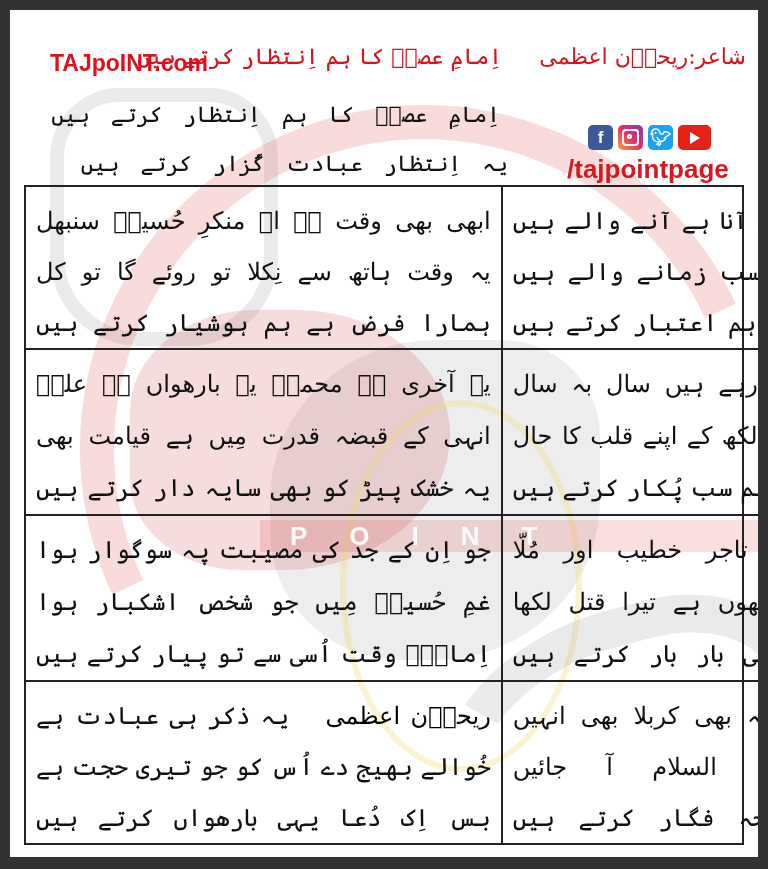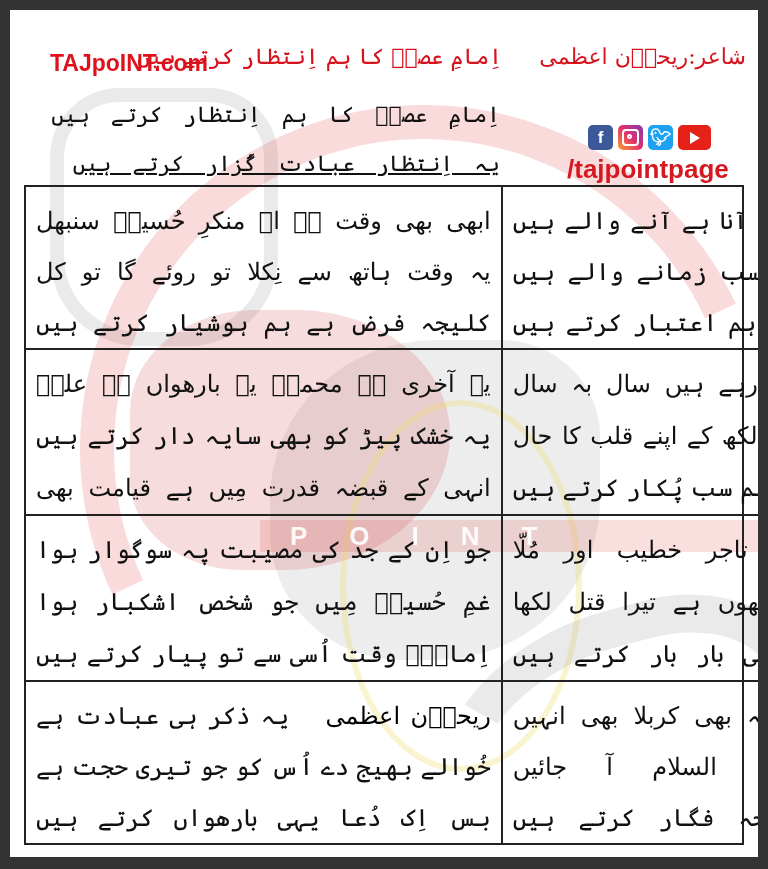--- a/index.html
+++ b/index.html
@@ -73,21 +73,21 @@
   }
   .poem-title { left: 282px; width: 210px; text-align: right; }
   .poet-title { left: 520px; width: 216px; text-align: right; }
 
   .intro-line {
     position: absolute; direction: rtl; text-align: right;
     font-family: "DejaVu Serif", serif; font-size: 22px; color: #111;
     white-space: nowrap; word-spacing: 14px;
   }
   .intro-1 { right: 258px; top: 92px; }
-  .intro-2 { right: 258px; top: 141px; text-decoration: underline; }
+  .intro-2 { right: 250px; top: 141px; }
 
   .social {
     position: absolute; left: 578px; top: 115px;
     display: flex; gap: 5px;
   }
   .social .ic {
     width: 25px; height: 25px; border-radius: 5px;
     display: flex; align-items: center; justify-content: center;
     color: #fff; font-family: "Liberation Sans", sans-serif; font-weight: bold; font-size: 17px;
   }
@@ -160,32 +160,32 @@
         <div class="play"></div>
       </div>
   </div>
   <div class="page-handle">/tajpointpage</div>
 
   <div class="grid">
 
     <div class="cell">
       <div class="verse">ابھی بھی وقت ہے اے منکرِ حُسینؑ سنبھل</div>
       <div class="verse">یہ وقت ہاتھ سے نِکلا تو روئے گا تو کل</div>
-      <div class="verse">کلیجہ فرض ہے ہم ہوشیار کرتے ہیں</div>
+      <div class="verse">ہمارا فرض ہے ہم ہوشیار کرتے ہیں</div>
     </div>
     <div class="cell right">
       <div class="verse">وہ آئیں گے اُنہیں آنا ہے آنے والے ہیں</div>
       <div class="verse">نظر جمائے ہوئے سب زمانے والے ہیں</div>
       <div class="verse">اُنہی کے وعدے پہ ہم اعتبار کرتے ہیں</div>
     </div>
 
     <div class="cell">
       <div class="verse">یہ آخری ہے محمدؐ یہ بارھواں ہے علیؑ</div>
+      <div class="verse">انہی کے قبضہ قدرت مِیں ہے قیامت بھی</div>
       <div class="verse">یہ خشک پیڑ کو بھی سایہ دار کرتے ہیں</div>
-      <div class="verse">انہی کے قبضہ قدرت مِیں ہے قیامت بھی</div>
     </div>
     <div class="cell right">
       <div class="verse">عریضے نذر کیے جا رہے ہیں سال بہ سال</div>
       <div class="verse">اُنہی کو بھیجتے ہیں لکھ کے اپنے قلب کا حال</div>
       <div class="verse">یہ العجلؑ کی جو ہم سب پُکار کرتے ہیں</div>
     </div>
 
     <div class="cell">
       <div class="verse">جو اِن کے جد کی مصیبت پہ سوگوار ہوا</div>
       <div class="verse">غمِ حُسینؑ مِیں جو شخص اشکبار ہوا</div>

